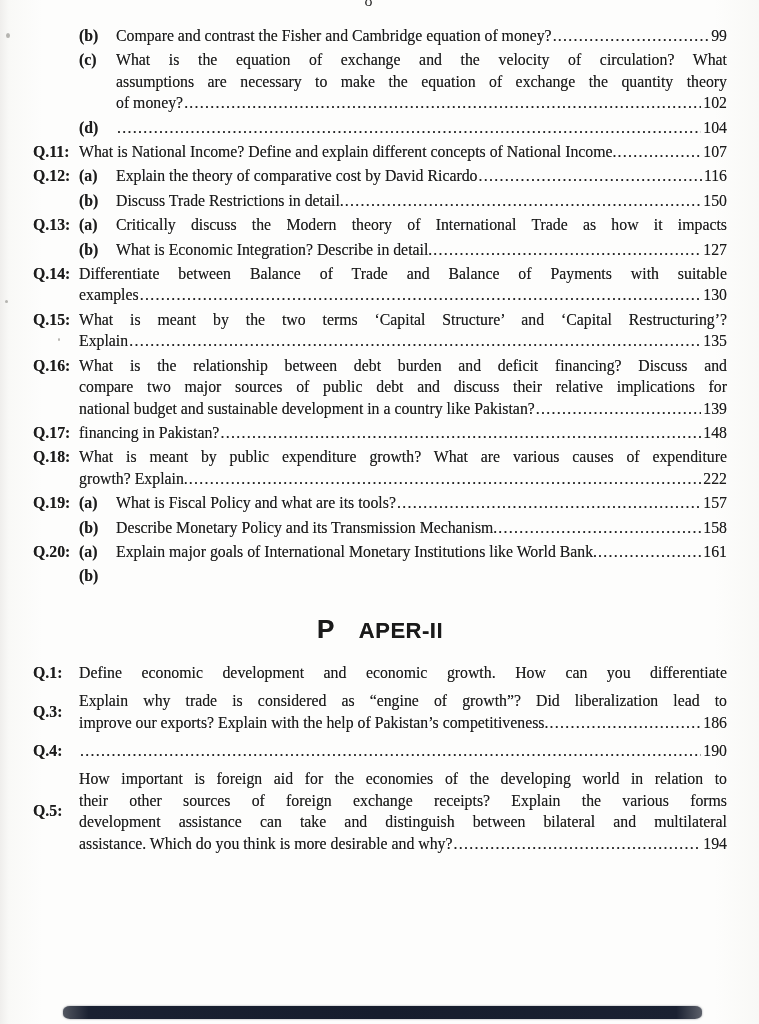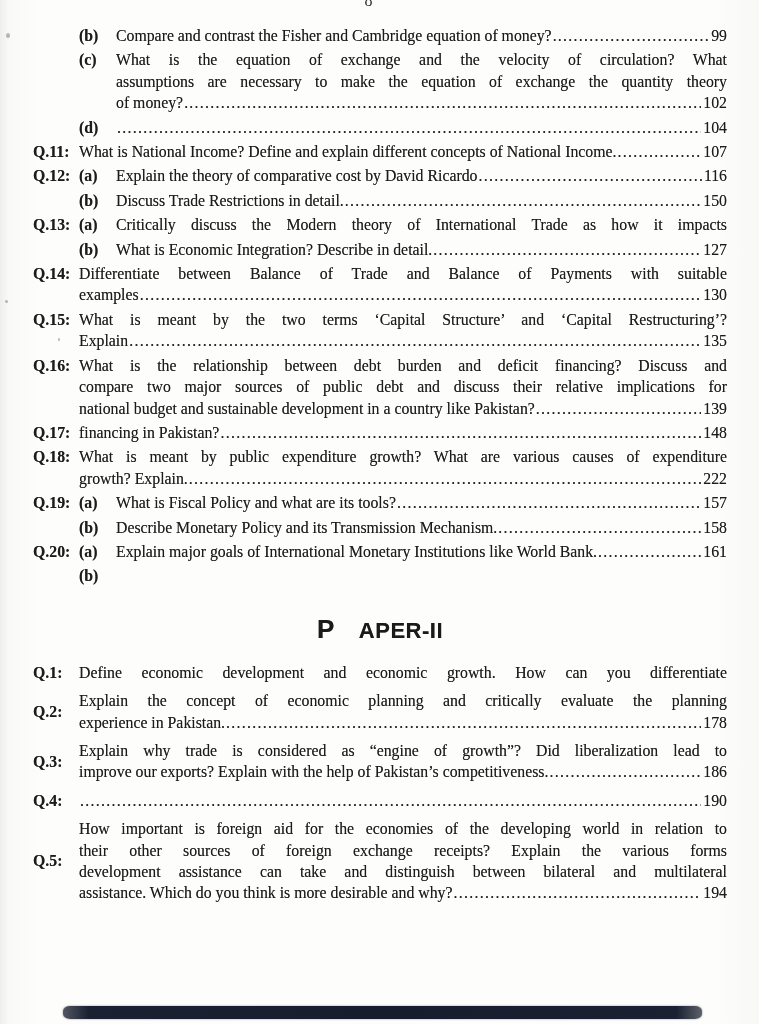--- a/index.html
+++ b/index.html
@@ -250,31 +250,20 @@
   </div>
 
   <div id="toc-part2" class="part2">
       <div class="entry">
         <span class="qcol">Q.1:</span>
         <div class="content">
           <div class="jline">Define economic development and economic growth. How can you differentiate</div>
         </div>
       </div>
       <div class="entry">
-        <span class="qcol">Q.2:</span>
-        <div class="content">
-          <div class="jline">Explain the concept of economic planning and critically evaluate the planning</div>
-          <div class="lastline">
-            <span class="tail">experience in Pakistan. </span>
-            <span class="dots"></span>
-            <span class="pg">178</span>
-          </div>
-        </div>
-      </div>
-      <div class="entry">
         <span class="qcol">Q.3:</span>
         <div class="content">
           <div class="jline">Explain why trade is considered as “engine of growth”? Did liberalization lead to</div>
           <div class="lastline">
             <span class="tail">improve our exports? Explain with the help of Pakistan’s competitiveness.</span>
             <span class="dots"></span>
             <span class="pg">186</span>
           </div>
         </div>
       </div>

